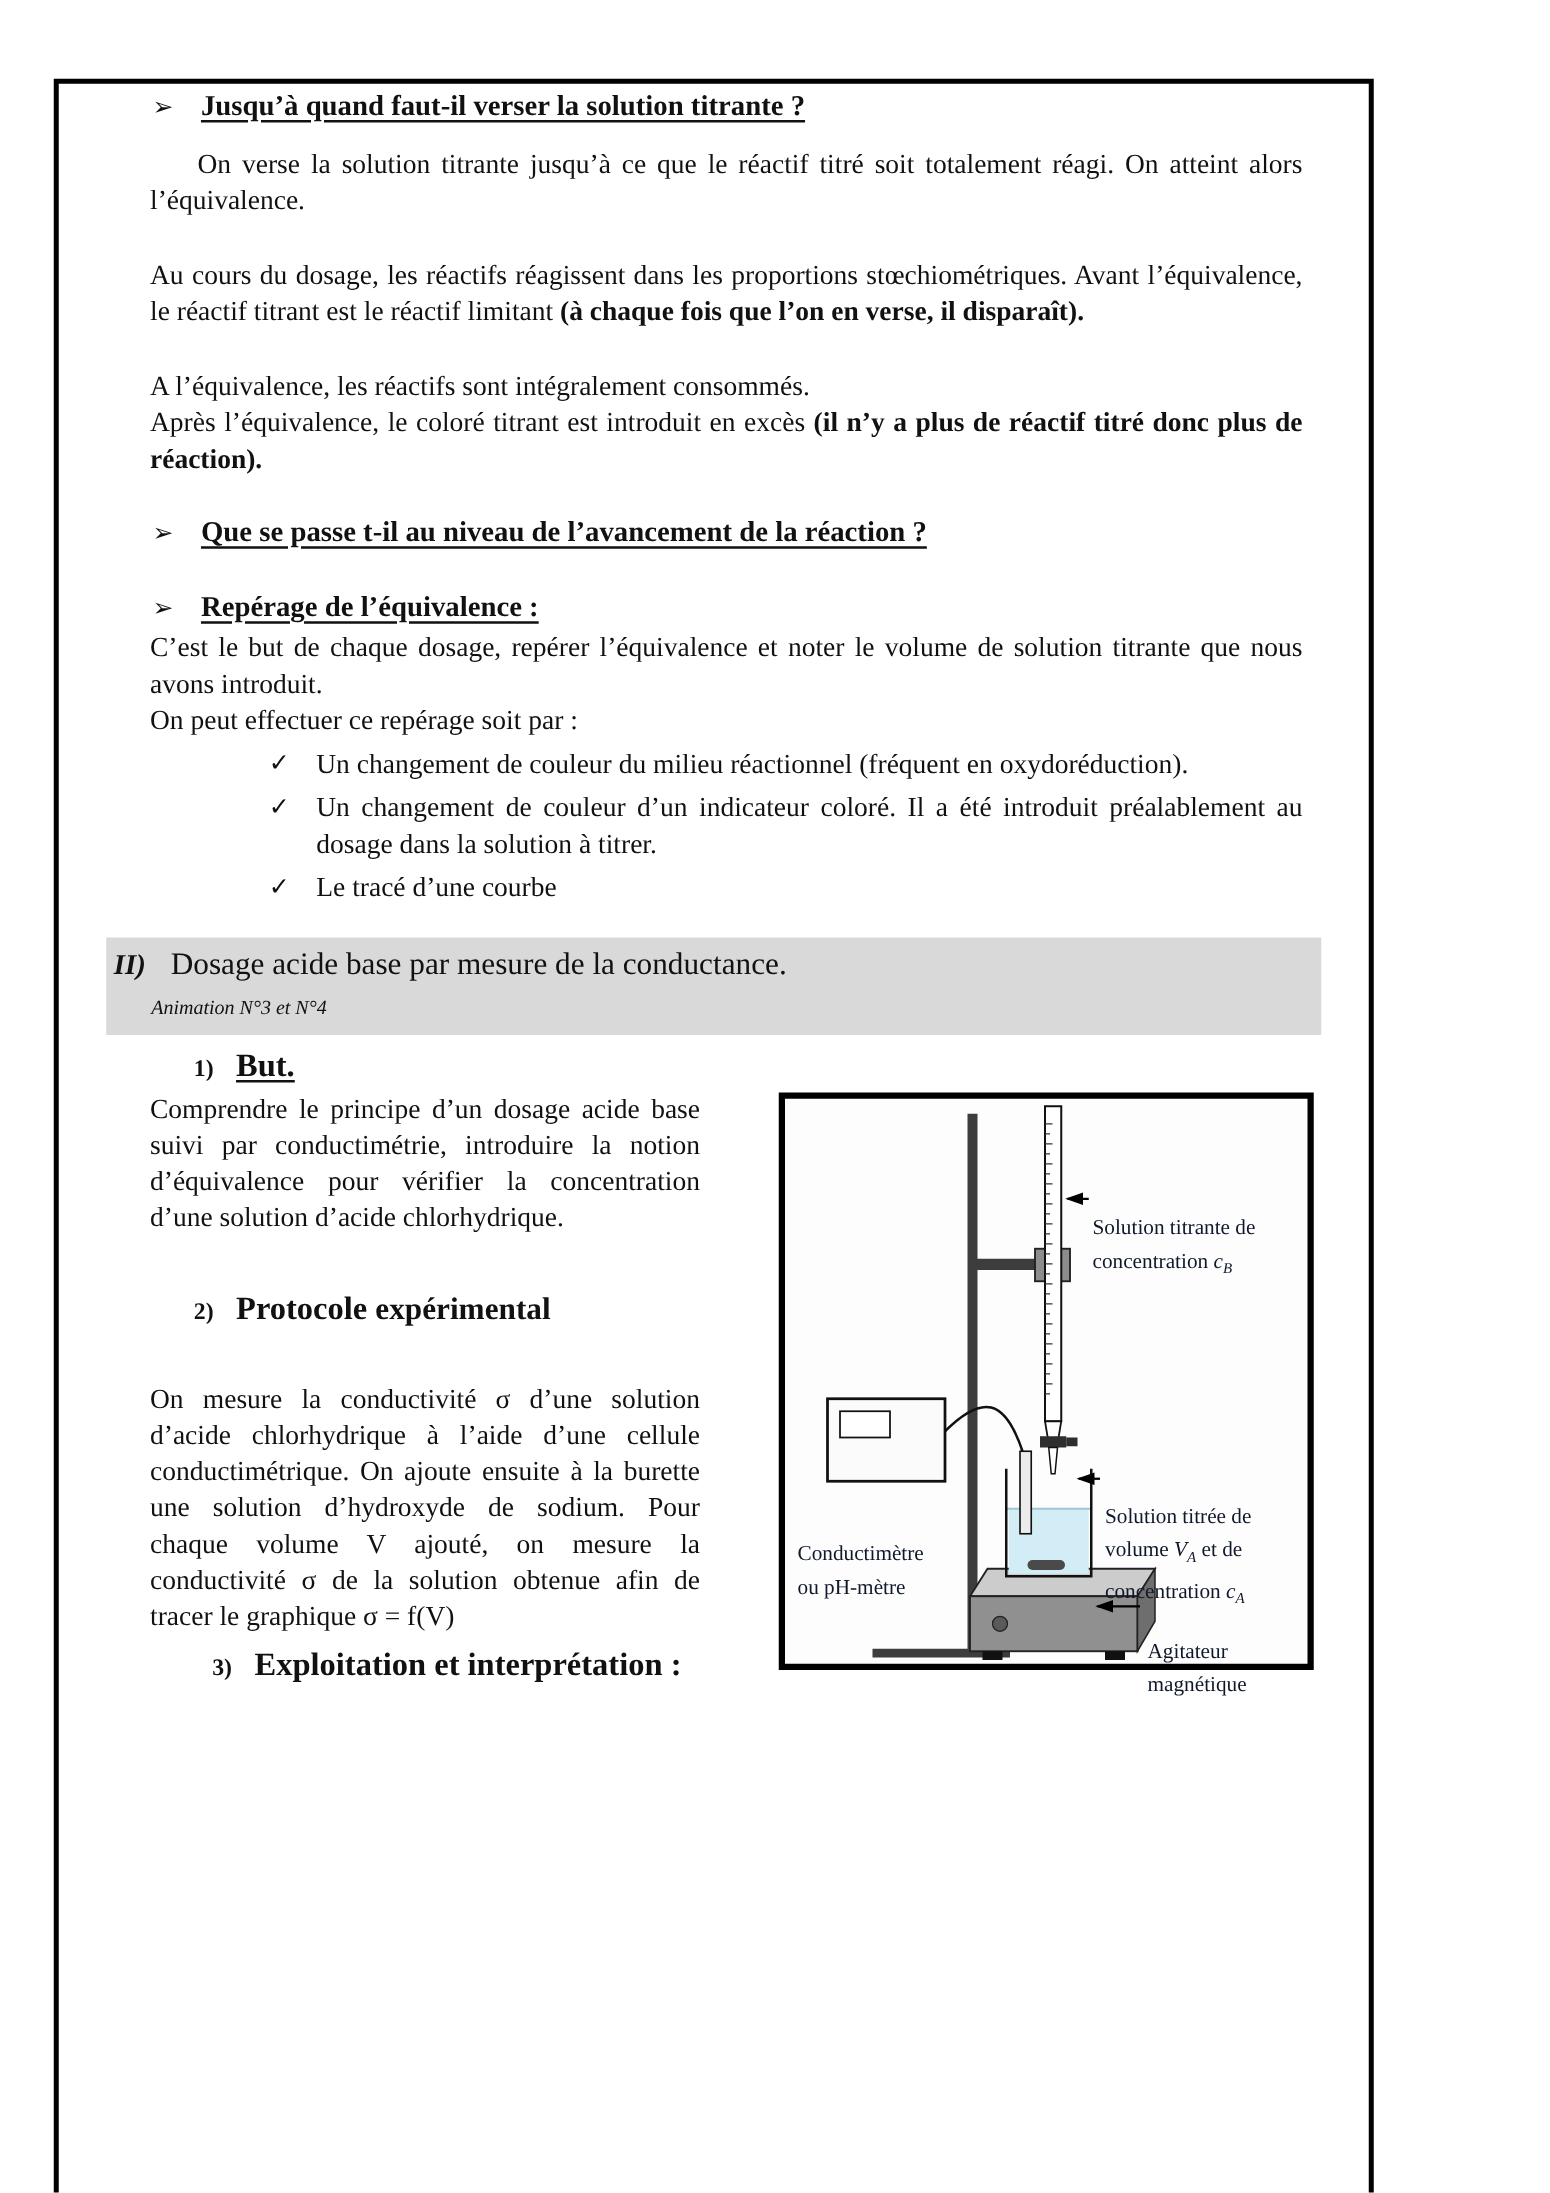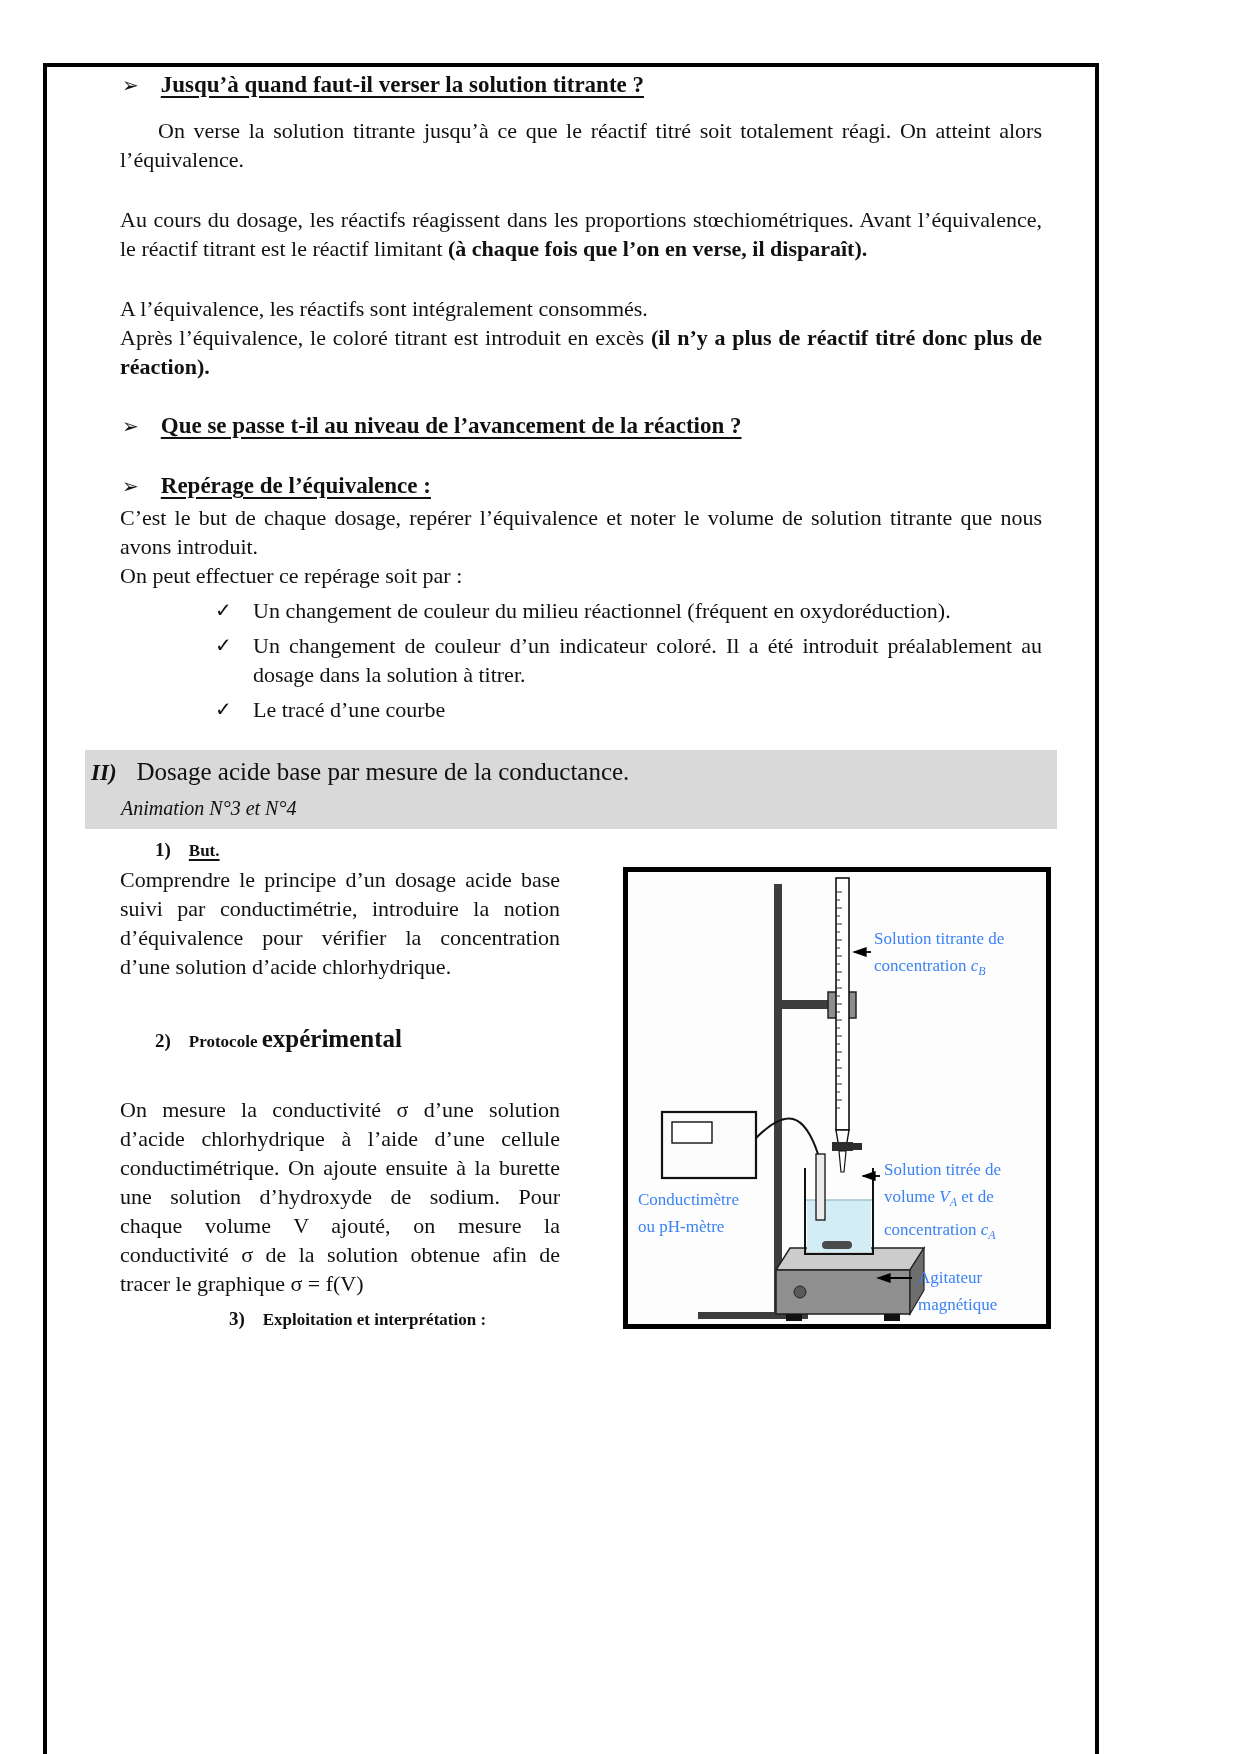--- a/index.html
+++ b/index.html
@@ -22,38 +22,38 @@
   .pad12{padding-left:12px;padding-right:10px;}
   .bi{font-weight:bold;font-style:italic;}
   sub.bi{font-size:15px;}
 
   .chk{position:relative;padding-left:133px;margin-top:6px;font-size:22px;line-height:29px;text-align:justify;}
   .chkmark{position:absolute;left:95px;top:0;font-weight:bold;font-size:20px;font-family:"DejaVu Sans",sans-serif;}
 
   .secbar{margin:26px 0 0 -35px;width:966px;background:#d9d9d9;padding:3px 0 4px 6px;}
   .secline1{font-size:25px;line-height:37px;}
   .secnum{font-size:23px;font-weight:bold;margin-right:20px;font-style:italic;}
-  .secline2{font-size:20px;line-height:34px;padding-left:30px;font-style:italic;}
+  .secline2{font-size:16px;line-height:34px;padding-left:30px;font-style:italic;}
 
   .numhead{margin:10px 0 4px 35px;}
   .nh-num{font-size:19px;font-weight:bold;margin-right:14px;}
-  .nh-txt{font-size:17px;font-weight:bold;}
+  .nh-txt{font-size:26px;font-weight:bold;}
   .nh-txt.u{text-decoration:underline;text-underline-offset:3px;text-decoration-thickness:2px;}
   .nh-big{font-size:25px;font-weight:bold;}
 
   .twocol{position:relative;margin-top:4px;min-height:520px;}
   .leftcol{width:440px;}
   .colp{margin-top:4px;}
   .mtp{margin-top:44px;}
   .mtp2{margin-top:42px;}
   .mte{margin-top:10px;text-align:center;}
 
   .figure{position:absolute;left:503px;top:2px;width:418px;height:452px;border:5px solid #000;background:#fdfdfd;}
   .fig-svg{position:absolute;left:0;top:0;width:418px;height:452px;}
-  .flabel{position:absolute;font-size:17px;line-height:27px;color:#3b82f6;white-space:nowrap;}
+  .flabel{position:absolute;font-size:17px;line-height:27px;color:#0f172a;white-space:nowrap;margin-top:36px;}
   .var{font-style:italic;}
   .vsub{font-size:12px;font-style:italic;}
 </style>
 </head>
 <body>
 
 <div class="page">
   <div class="frame"></div>
 
   <div class="content">

